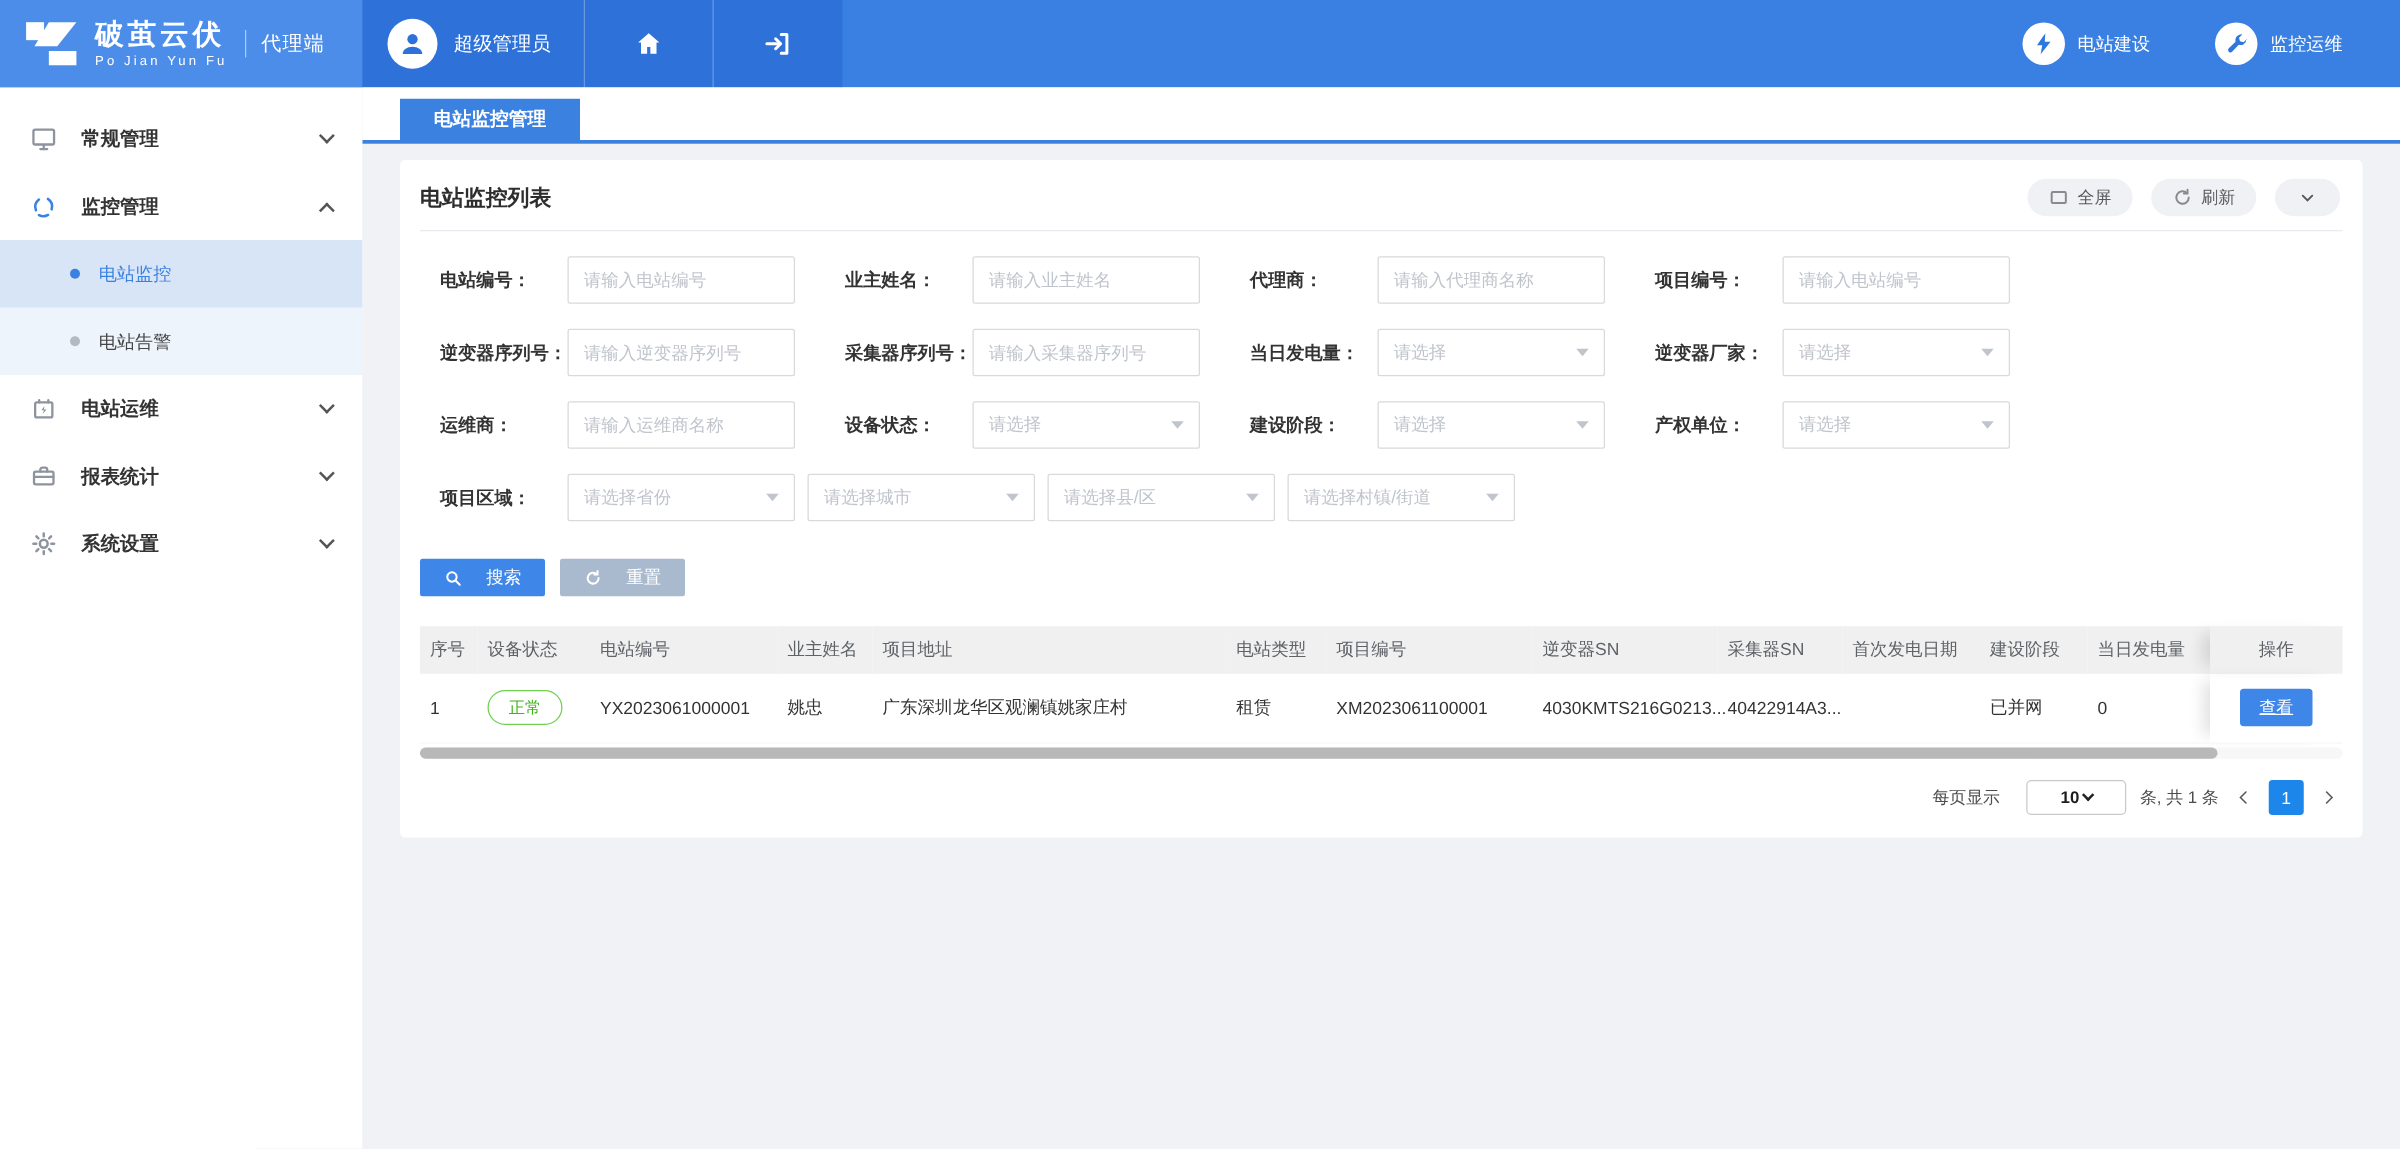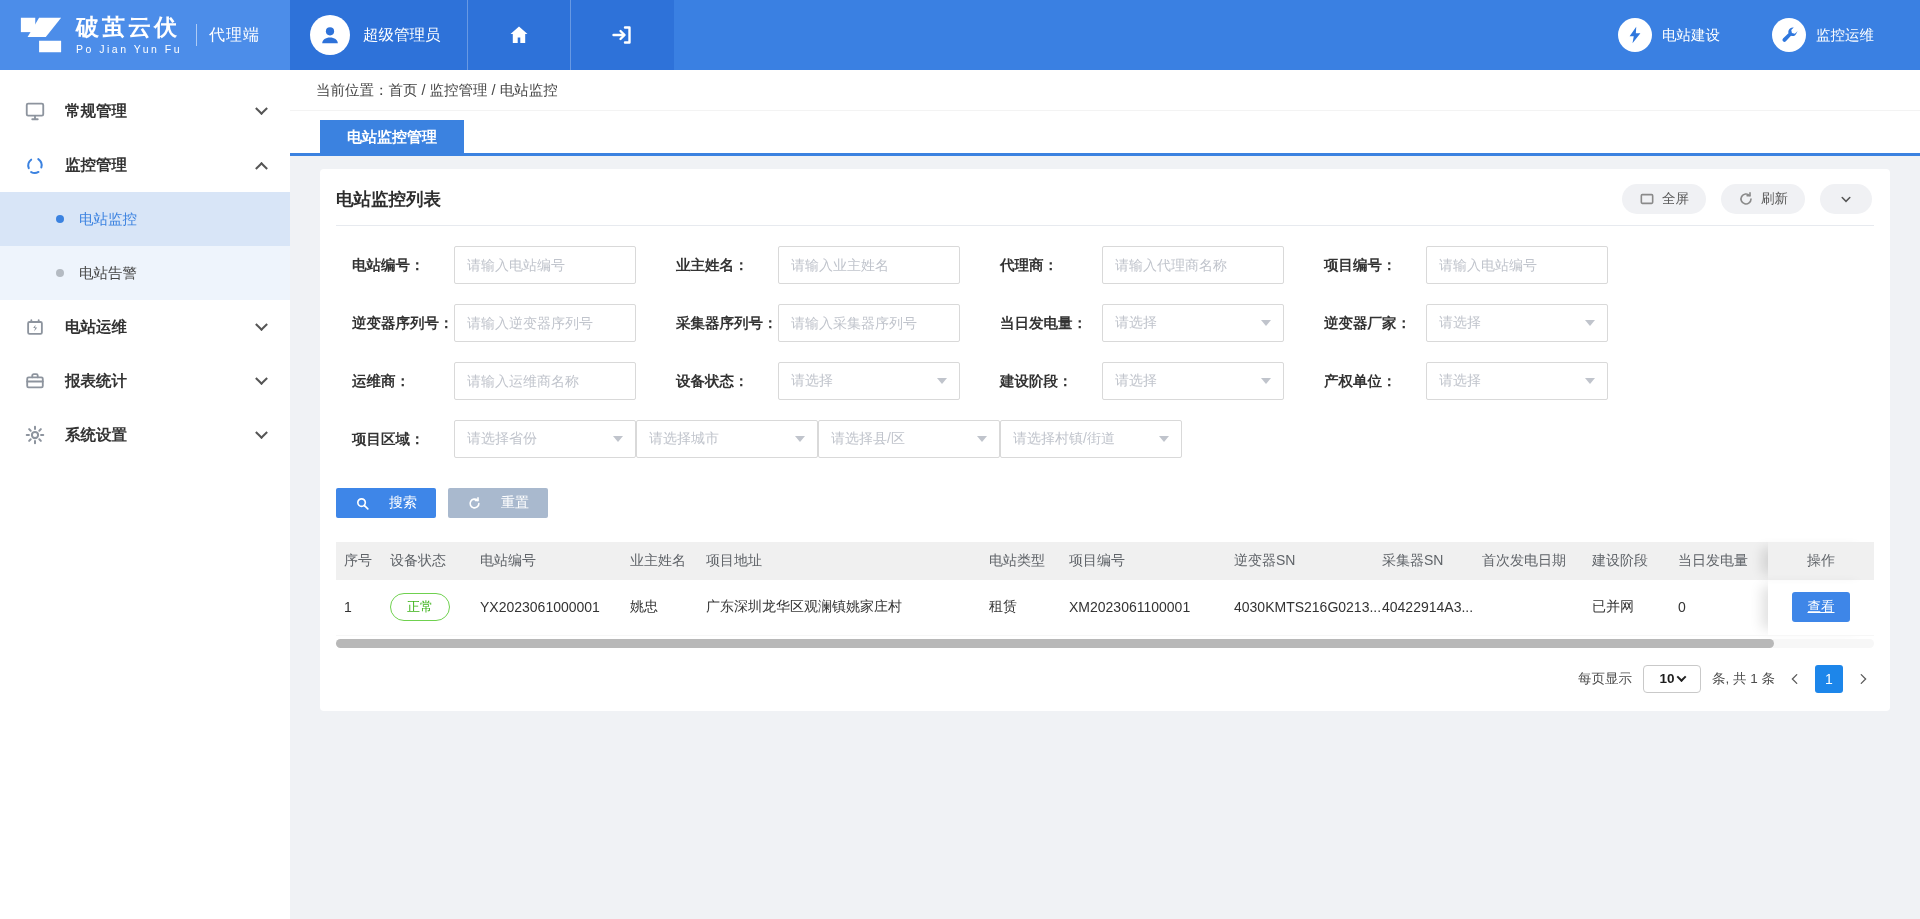--- a/index.html
+++ b/index.html
@@ -62,42 +62,42 @@
   
   .filters { padding:20px 32px 0; }
   .f-row { display:flex; margin-bottom:20px; }
   .field { display:flex; align-items:center; margin-right:40px; }
   .field .f-label { width:102px; font-size:14.5px; font-weight:bold; color:#333; flex:none; }
   .tbox { width:182px; height:38px; border:1px solid #d9d9d9; border-radius:2px; background:#fff; font-size:14px; color:#333; padding:0 12px; }
   input.tbox::placeholder { color:#c0c4cc; }
   .selbox { width:182px; height:38px; border:1px solid #d9d9d9; border-radius:2px; background:#fff; display:flex; align-items:center; justify-content:space-between; padding:0 12px; font-size:14px; color:#c0c4cc; cursor:pointer; }
   .caret { width:0; height:0; border-left:5px solid transparent; border-right:5px solid transparent; border-top:6px solid #c0c4cc; }
   .region-selects { display:flex; }
-  .region-selects .selbox { margin-right:0; }
+  .region-selects .selbox { margin-right:10px; }
 
   .actions { display:flex; gap:12px; padding:10px 16px 24px; }
   .btn { height:30px; border:none; border-radius:2px; color:#fff; font-size:14px; display:flex; align-items:center; gap:19px; padding:0 19px; cursor:pointer; }
   .btn-search { background:#3e86e8; }
   .btn-reset { background:#a9b9ce; }
 
   
   .table-wrap { margin:0 16px; }
   table { width:100%; border-collapse:collapse; table-layout:fixed; }
   th { background:#f0f0f0; height:38px; font-size:14px; color:#5f6368; font-weight:normal; text-align:left; padding:0 8px; white-space:nowrap; }
   td { height:55px; font-size:14px; color:#333; padding:0 8px; white-space:nowrap; border-bottom:1px solid #f7f7f7; }
   th.c-action, td.c-action { text-align:center; box-shadow:-12px 0 12px -6px rgba(0,0,0,.12);margin-left:28px; }
   .badge { display:inline-block; min-width:60px; text-align:center; padding:4px 0; border:1px solid #6fd14f; color:#3fb31c; border-radius:15px; font-size:13px; background:#fff; }
   .view-btn { width:58px; height:30px; background:#3e86e8; color:#ffffff; border:none; border-radius:3px; font-size:13.5px; cursor:pointer;text-decoration:underline; }
 
   .hscroll { height:9px; background:#f7f7f7; border-radius:5px; margin:3px 16px 0; position:relative; }
   .hscroll-thumb { position:absolute; left:0; top:0; height:9px; width:93.5%; background:#b8b8b8; border-radius:5px; cursor:pointer; }
 
   
   .pagination { display:flex; justify-content:flex-end; align-items:center; gap:11px; padding:17px 18px 18px; font-size:13.5px; color:#4d4d4d; }
-  .pp-select { border:1px solid #c9c9c9; border-radius:4px; height:28px; width:58px; display:flex; align-items:center; justify-content:center; gap:3px; color:#1d1d1d; font-weight:bold; cursor:pointer; background:#fff; }
+  .pp-select { border:1px solid #c9c9c9; border-radius:4px; height:28px; width:80px; display:flex; align-items:center; justify-content:center; gap:3px; color:#1d1d1d; font-weight:bold; cursor:pointer; background:#fff;margin-left:10px; }
   .pp-caret { width:7px; height:7px; border-right:2px solid #222; border-bottom:2px solid #222; transform:rotate(45deg) translate(-1px,-1px); }
   .pg-arrow { background:none; border:none; color:#5a5a5a; cursor:pointer; padding:0 2px; }
   .pg-num { width:28px; height:28px; background:#1d86ea; color:#fff; border:none; border-radius:3px; font-size:14px; display:flex; align-items:center; justify-content:center; cursor:pointer; }
 </style>
 </head>
 <body>
 
 <div class="header">
   <div class="logo-block">
     <svg class="logo-mark" viewBox="0 0 48 48">
@@ -215,23 +215,20 @@
       <svg class="mi-icon" viewBox="0 0 24 24" fill="none" stroke="currentColor" stroke-width="2.2" stroke-linecap="round">
         <circle cx="12" cy="12" r="3.4"></circle>
         <path d="M12 3v2.4M12 18.6V21M21 12h-2.4M5.4 12H3M18.4 5.6l-1.7 1.7M7.3 16.7l-1.7 1.7M18.4 18.4l-1.7-1.7M7.3 7.3 5.6 5.6"></path>
       </svg>
       <span>系统设置</span>
       <span class="chev down"></span>
     </div>
   </div>
 
   <div class="main">
-    <div class="breadcrumb-bar">
-      <span>当前位置：首页 / 监控管理 / 电站监控</span>
-    </div>
 
     <div class="tab-strip">
       <div class="tab">电站监控管理</div>
     </div>
 
     <div class="content">
       <div class="panel">
 
         <div class="panel-head">
           <div class="panel-title">电站监控列表</div>

